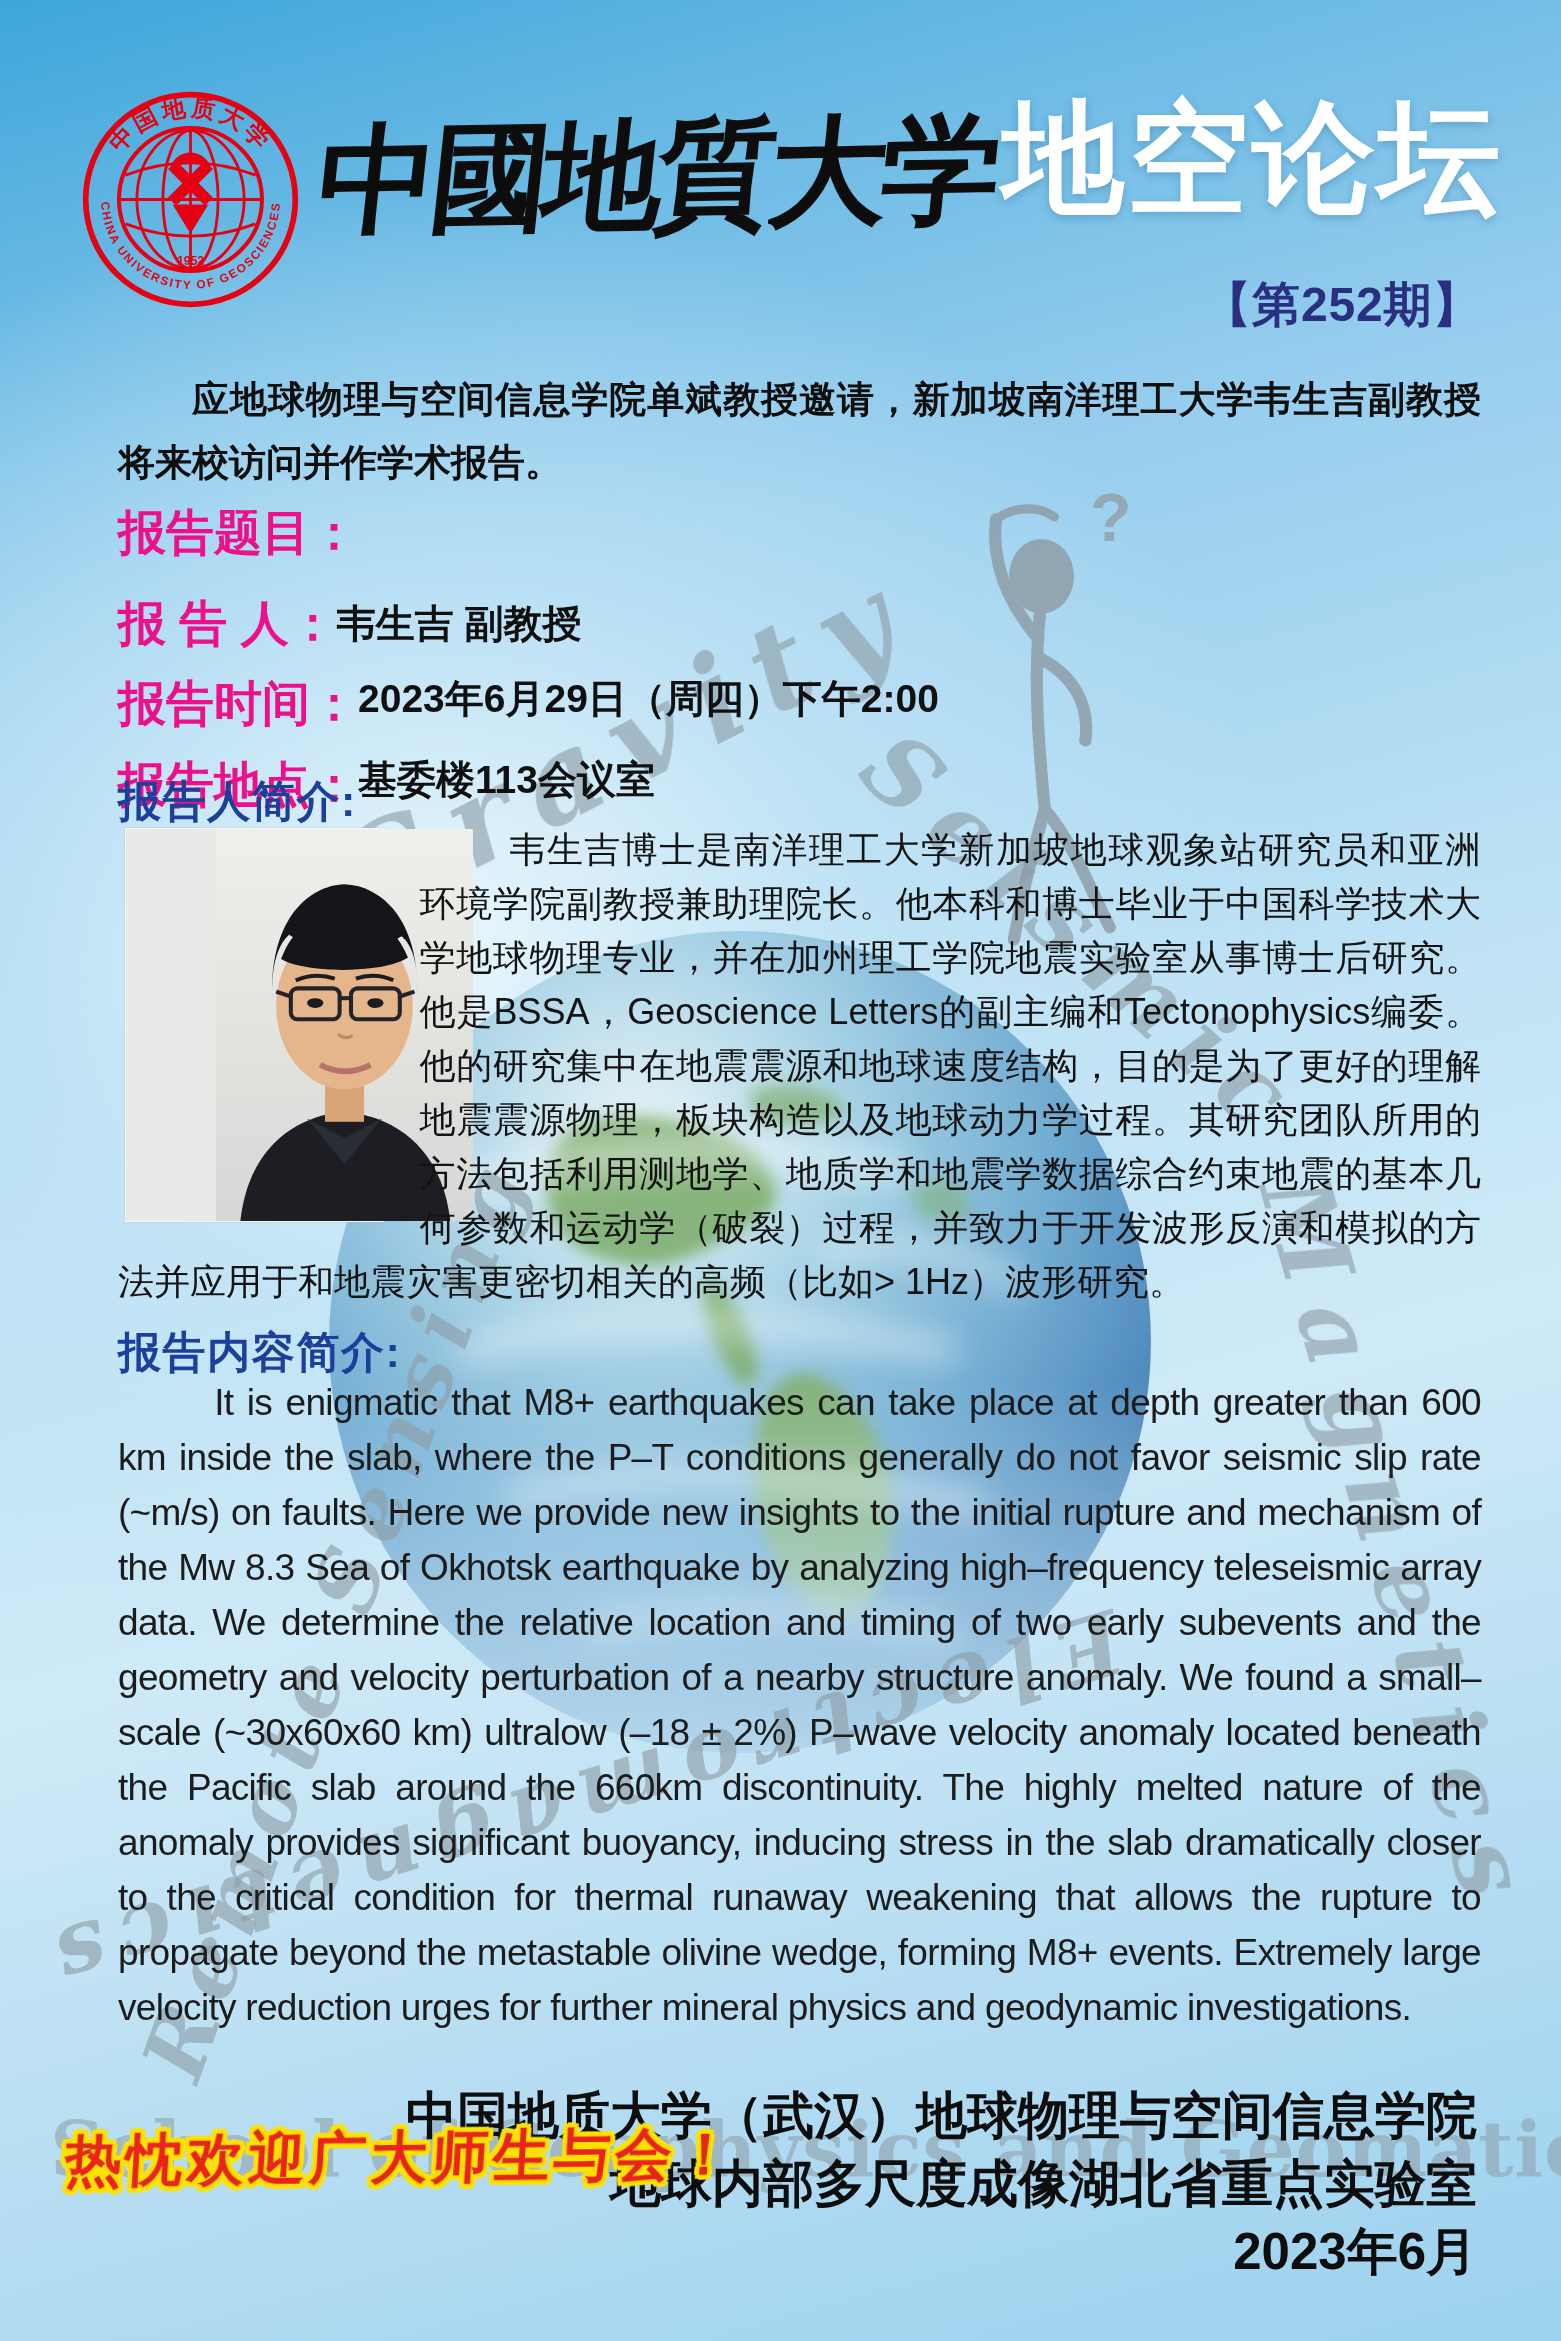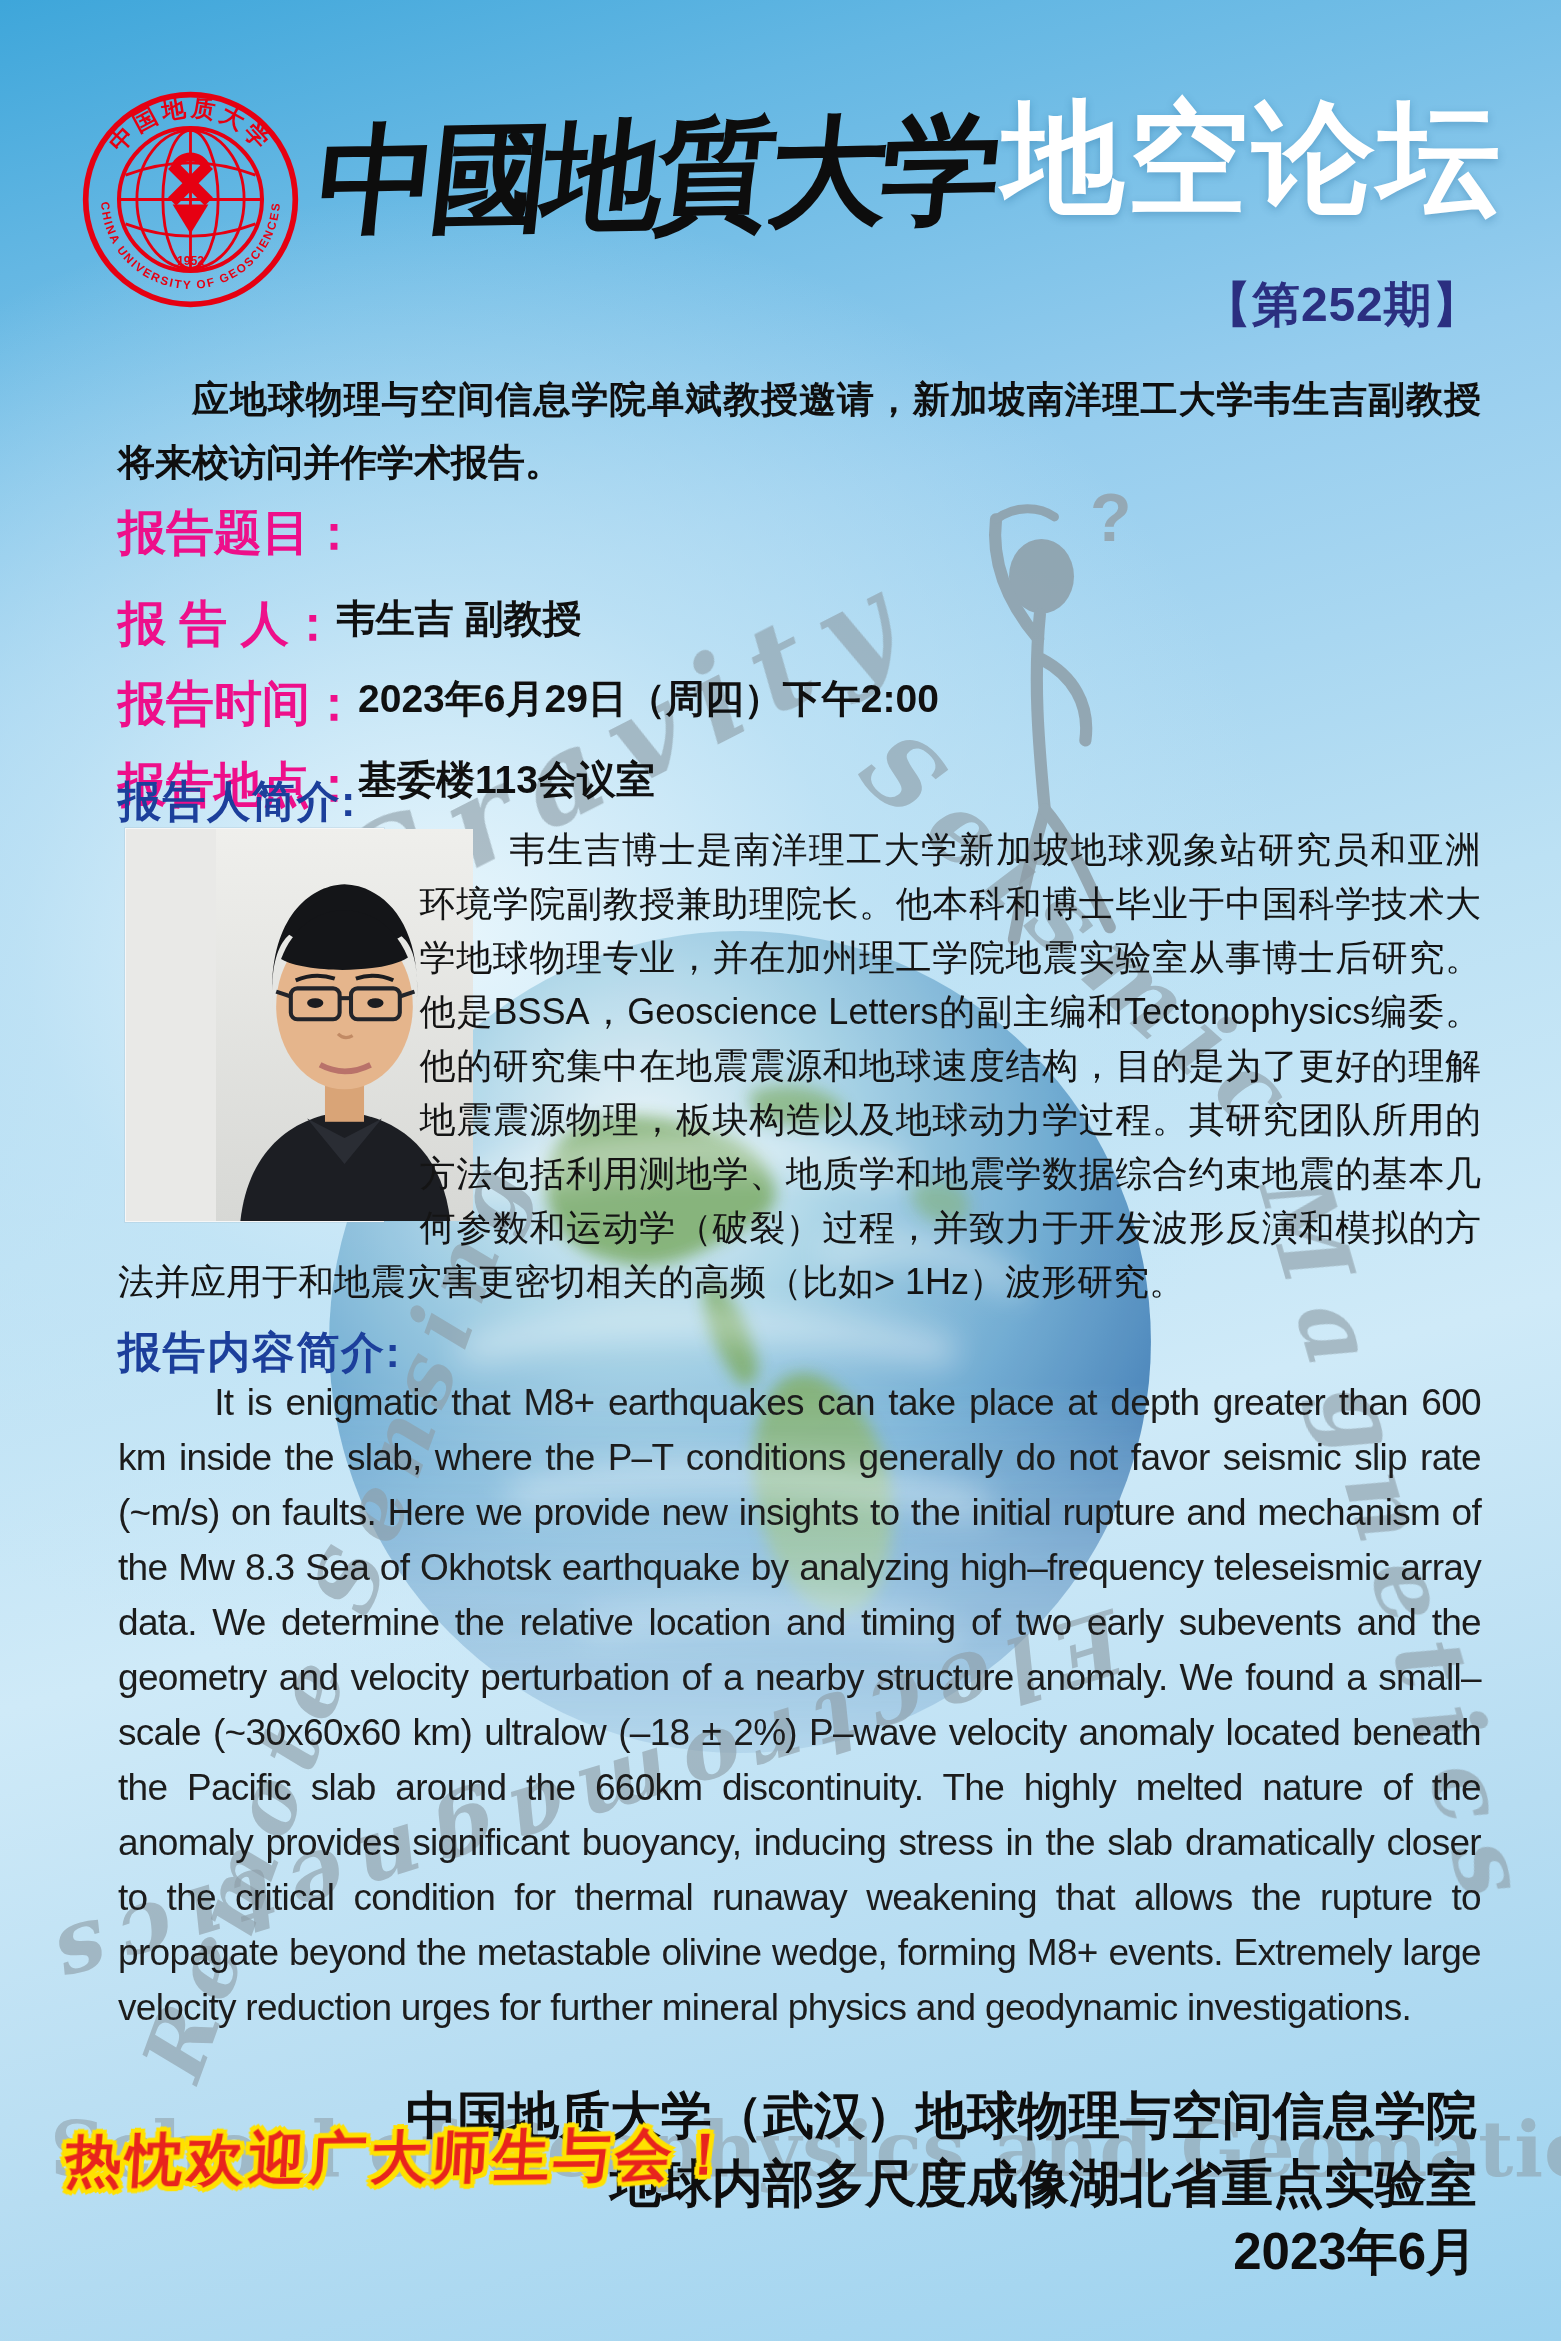--- a/index.html
+++ b/index.html
@@ -32,21 +32,21 @@
   .issue{position:absolute;right:81px;top:273px;z-index:3;font-size:48px;font-weight:900;color:#2b2f80;
     letter-spacing:0.8px;white-space:nowrap;}
   
   .intro{position:absolute;left:118px;top:368px;width:1363px;z-index:3;font-size:37px;font-weight:800;
     color:#0f0f0f;line-height:63px;text-align:justify;text-indent:2em;}
   .info{position:absolute;left:118px;top:501px;width:1375px;z-index:3;}
   .info-row{display:flex;align-items:flex-start;margin-bottom:16.3px;}
   .info-label{flex:0 0 197px;font-size:48px;font-weight:900;color:#ee0f8a;white-space:nowrap;}
   .info-value{font-size:39px;font-weight:800;color:#101010;}
   .title-value{font-size:37px;font-weight:800;color:#262626;letter-spacing:-1.2px;line-height:54px;width:1175px;}
-  .row-speaker{margin-top:27px;}
+  .row-speaker{margin-top:27px;align-items:center;}
   .bio-heading{position:absolute;left:118px;top:773px;z-index:3;font-size:43px;font-weight:900;color:#1c3f9b;letter-spacing:1.6px;}
   .bio-block{position:absolute;left:118px;top:823px;width:1363px;z-index:3;font-size:36px;font-weight:400;
     color:#141414;line-height:54px;text-align:justify;text-indent:2.5em;}
   .photo{float:left;width:257px;height:392px;margin:4.9px 36px 9.8px 6.5px;background:#e9e9e7;
     border:0.8px solid rgba(255,255,255,.65);box-shadow:0 0 0 0.8px rgba(150,170,185,.25);}
   .abs-heading{position:absolute;left:118px;top:1324px;z-index:3;font-size:43px;font-weight:900;color:#1c3f9b;letter-spacing:1.6px;}
   .abs-text{position:absolute;left:118px;top:1375px;width:1363px;z-index:3;font-size:37px;font-weight:400;
     color:#1c1c1c;line-height:55px;text-align:justify;text-indent:2.6em;letter-spacing:-0.7px;}
   
   .org-block{position:absolute;right:85px;top:2082px;z-index:4;text-align:right;font-size:51px;font-weight:800;

